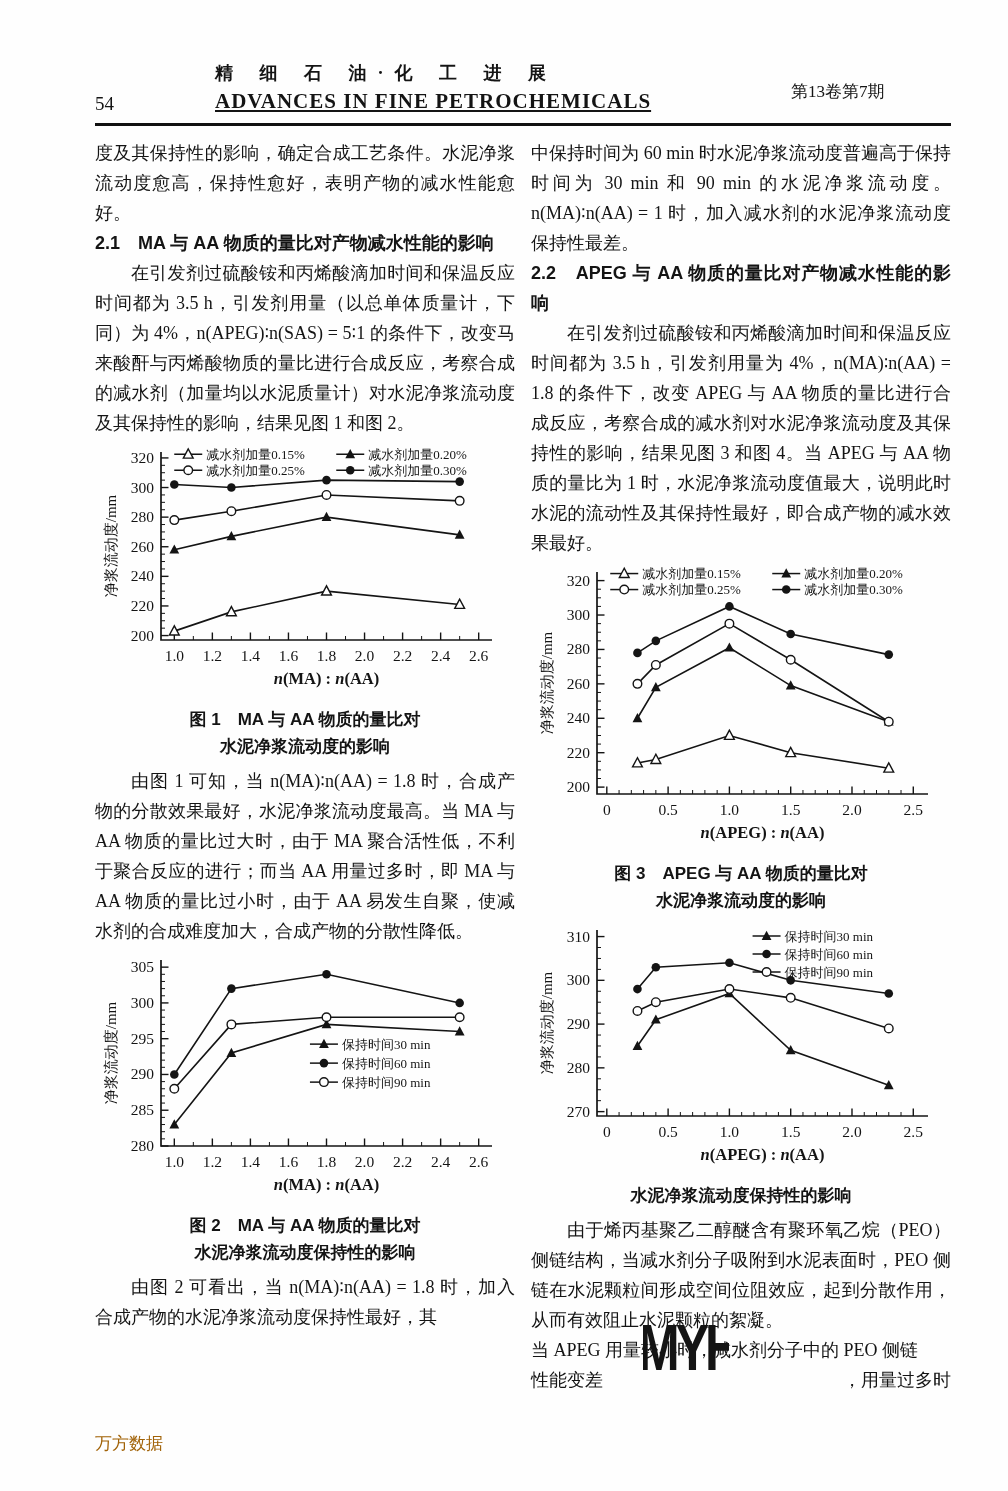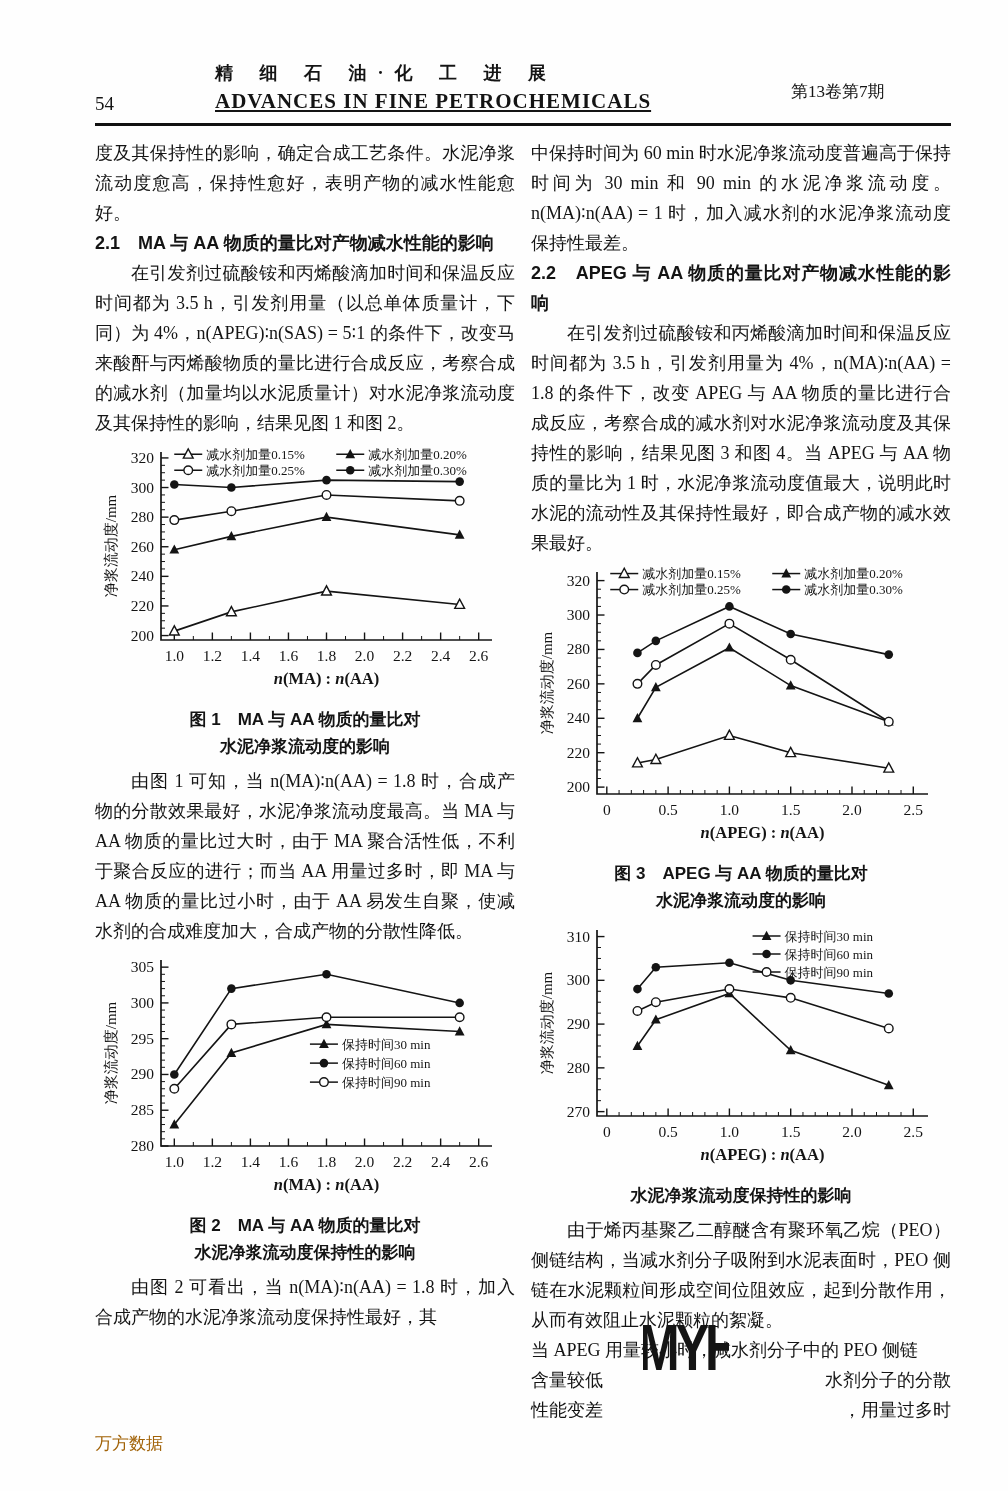--- a/index.html
+++ b/index.html
@@ -470,24 +470,20 @@
             </svg>
           </div>
         <div class="caption">
           <div>水泥净浆流动度保持性的影响</div>
         </div>
 
         <p class="body indent">由于烯丙基聚乙二醇醚含有聚环氧乙烷（PEO）侧链结构，当减水剂分子吸附到水泥表面时，PEO 侧链在水泥颗粒间形成空间位阻效应，起到分散作用，从而有效阻止水泥颗粒的絮凝。</p>
         <div class="wm-block">
           <div>当 APEG 用量较小时，减水剂分子中的 PEO 侧链</div>
           <div class="wm-row">
-            <span>含量较低</span>
-            <span>水剂分子的分散</span>
-          </div>
-          <div class="wm-row">
             <span>性能变差</span>
             <span>，用量过多时</span>
           </div>
 
           <div class="watermark">
             <svg class="wm-logo" width="86" height="80" viewBox="0 0 86 80">
               <text id="wm-logo-text" x="-5" y="52" font-family="Liberation Sans, DejaVu Sans, sans-serif" font-weight="bold" font-size="50" letter-spacing="-4" transform="scale(1,1.3)" fill="#e0251b">MYH</text>
             </svg>
           </div>
         </div>

